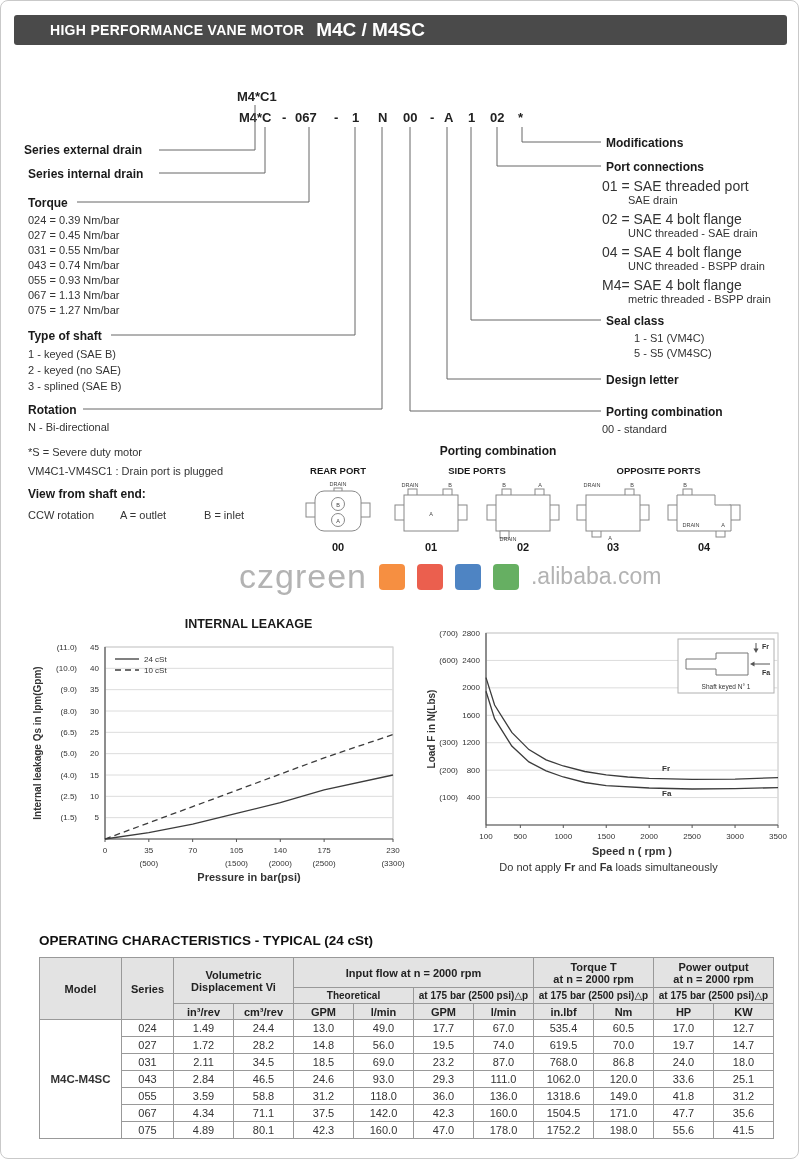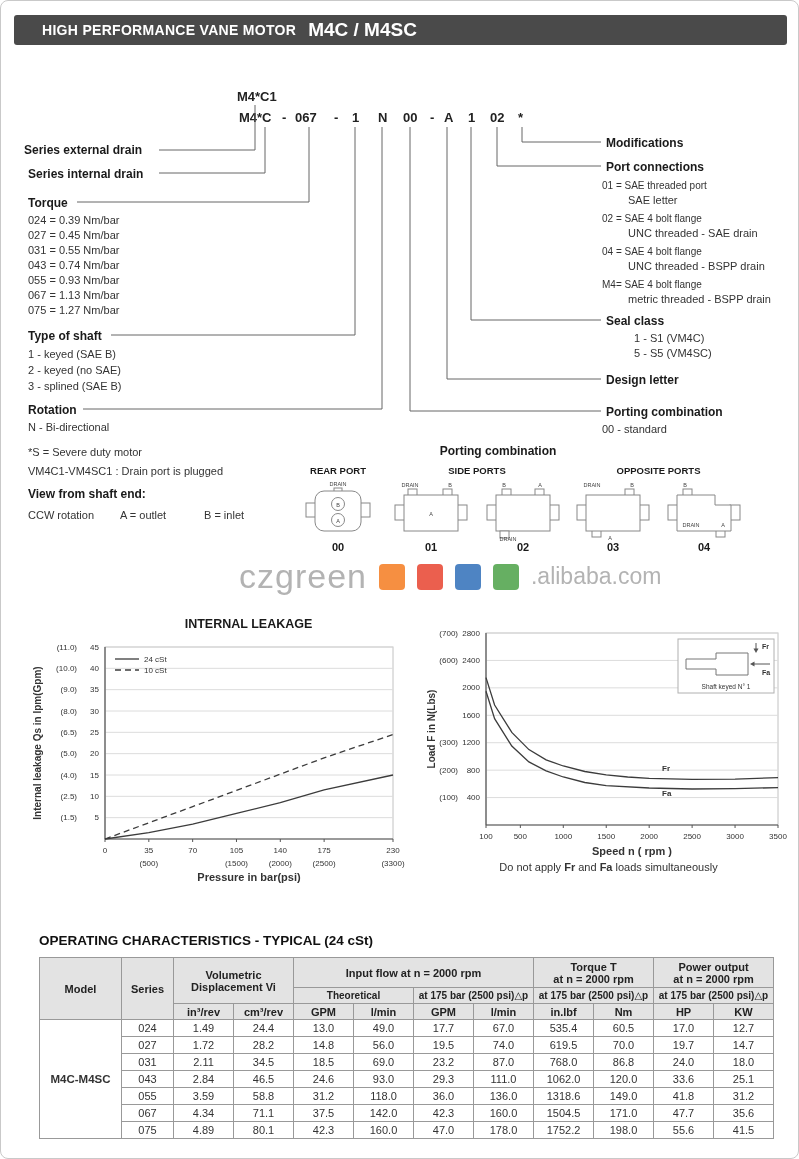--- a/index.html
+++ b/index.html
@@ -2,30 +2,30 @@
 <html><head>
 <meta charset="utf-8">
 <style>
   *{margin:0;padding:0;box-sizing:border-box;}
   html,body{background:#fff;}
   body{font-family:"Liberation Sans","DejaVu Sans",sans-serif;color:#333;}
   #page{position:relative;width:799px;height:1159px;background:#fff;border:1px solid #c9c9c9;border-radius:8px;overflow:hidden;}
   .abs{position:absolute;}
   .lbl{font-size:12px;font-weight:bold;color:#1a1a1a;white-space:nowrap;}
   .sm{font-size:11px;line-height:15px;color:#333;white-space:nowrap;}
-  #header{left:13px;top:14px;width:773px;height:30px;background:#4a4a4a;border-radius:3px;display:flex;align-items:center;padding-left:28px;gap:12px;color:#fff;}
+  #header{left:13px;top:14px;width:773px;height:30px;background:#4a4a4a;border-radius:3px;display:flex;align-items:center;padding-left:36px;gap:12px;color:#fff;}
   #header .t1{font-size:14px;font-weight:bold;letter-spacing:.3px;}
   #header .t2{font-size:19px;font-weight:bold;}
   #code-top{left:236px;top:88px;font-size:13px;font-weight:bold;color:#222;}
   .code-part{position:absolute;top:109px;font-size:13px;font-weight:bold;color:#222;}
   #leader-lines{left:0;top:0;pointer-events:none;}
   .list .li{font-size:11px;line-height:15px;color:#333;white-space:nowrap;}
   .shaft-list .li{line-height:16px;}
   .port-option{margin-bottom:5px;}
-  .port-line1{font-size:10px;line-height:14px;white-space:nowrap;}
+  .port-line1{font-size:14px;line-height:14px;white-space:nowrap;}
   .port-line2{font-size:11px;line-height:14px;padding-left:26px;white-space:nowrap;}
   .view-row{font-size:11px;line-height:20px;white-space:nowrap;}
   .view-row .vc0{display:inline-block;width:92px;}
   .view-row .vc1{display:inline-block;width:84px;}
   .view-row .vc2{display:inline-block;}
   #porting-heading{left:412px;top:443px;width:170px;text-align:center;}
   .pgroup{top:464px;font-size:9.5px;font-weight:bold;color:#1a1a1a;text-align:center;}
   .pd{top:478px;width:90px;height:62px;}
   .pd svg{display:block;}
   .ln{fill:#fff;stroke:#888;stroke-width:1;}
@@ -116,21 +116,21 @@
   <div class="abs lbl" style="left:27px;top:486px">View from shaft end:</div>
   <div class="abs" style="left:27px;top:504px" id="view-rows">
       <div class="view-row"><span class="vc0">CCW rotation</span><span class="vc1">A = outlet</span><span class="vc2">B = inlet</span></div>
     </div>
 
   <div class="abs lbl" style="left:605px;top:135px">Modifications</div>
   <div class="abs lbl" style="left:605px;top:159px">Port connections</div>
   <div class="abs" style="left:601px;top:178px" id="port-options">
       <div class="port-option">
         <div class="port-line1">01 = SAE threaded port</div>
-        <div class="port-line2">SAE letter</div>
+        <div class="port-line2">SAE drain</div>
       </div>
       <div class="port-option">
         <div class="port-line1">02 = SAE 4 bolt flange</div>
         <div class="port-line2">UNC threaded - SAE drain</div>
       </div>
       <div class="port-option">
         <div class="port-line1">04 = SAE 4 bolt flange</div>
         <div class="port-line2">UNC threaded  - BSPP drain</div>
       </div>
       <div class="port-option">

